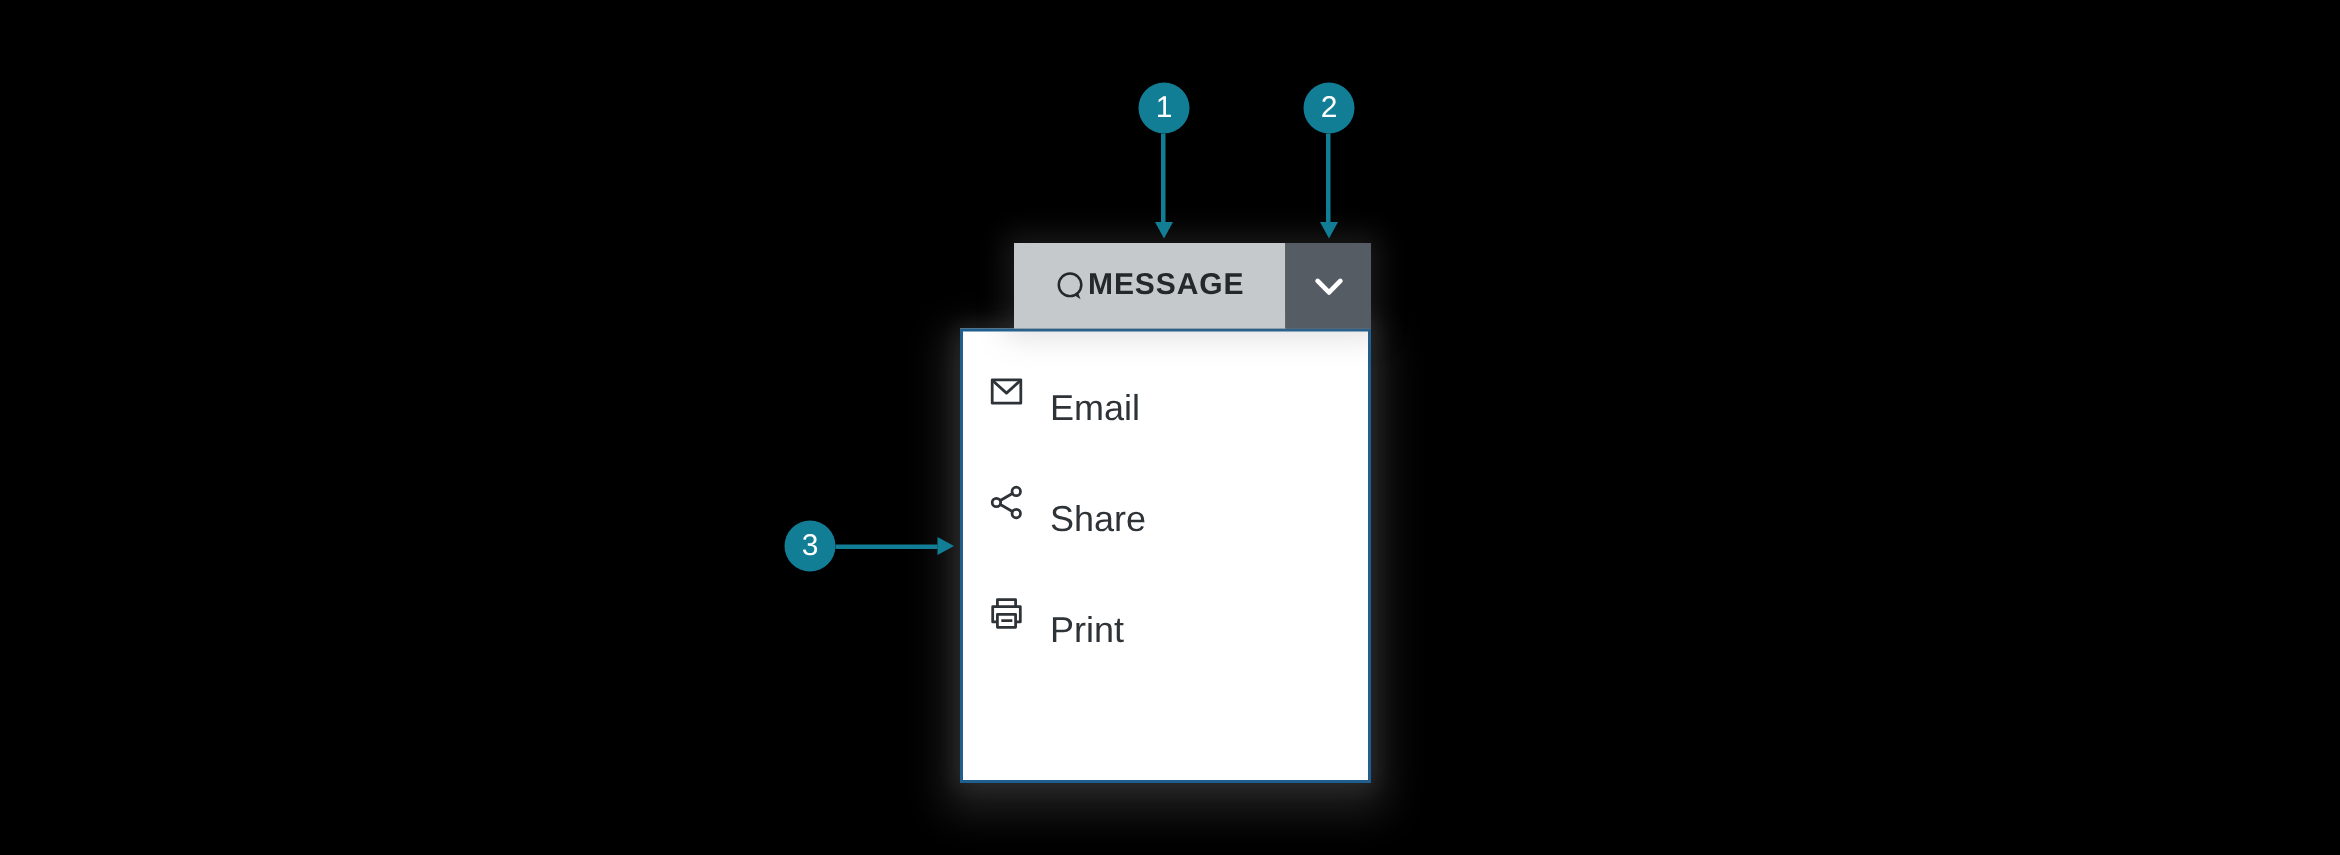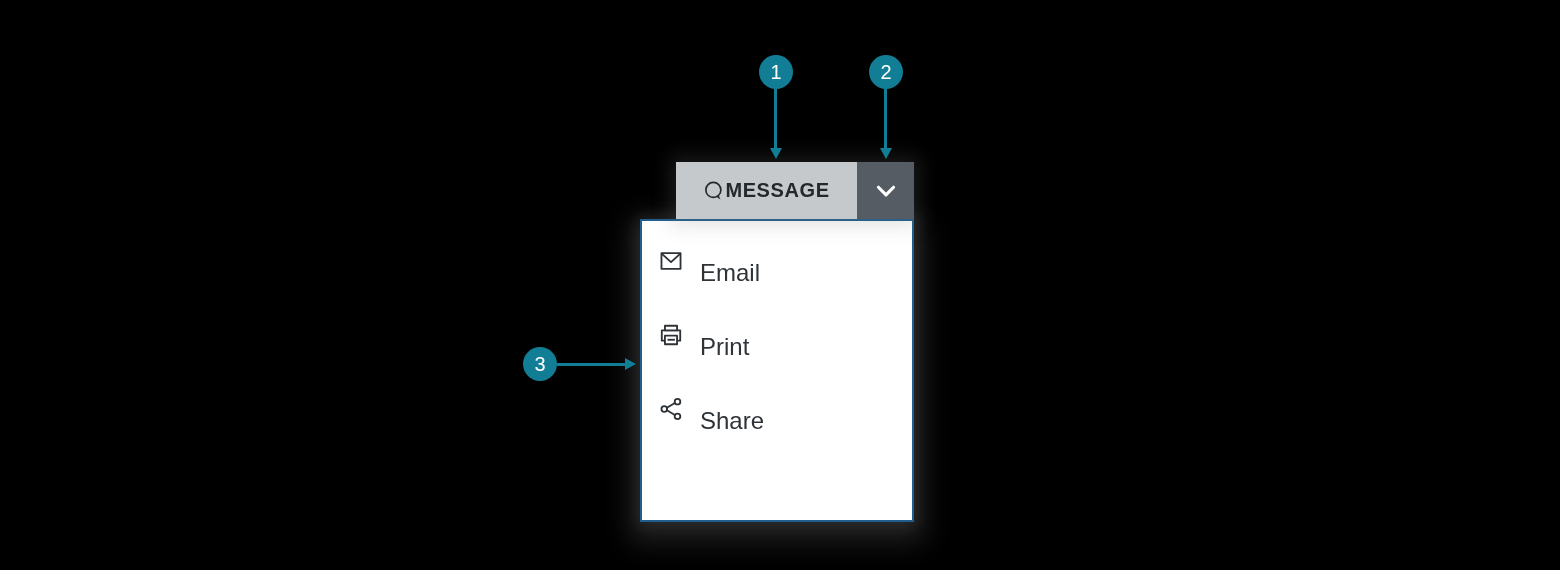--- a/index.html
+++ b/index.html
@@ -114,37 +114,37 @@
           <rect x="3.2" y="4.8" width="17.6" height="14.4"></rect>
           <polyline points="3.6 5.4 12 13 20.4 5.4"></polyline>
         </svg>
       </span>
       <span class="mi-label">Email</span>
     </div>
 
 
     <div class="menu-item">
       <span class="mi-icon">
-        <svg width="26" height="26" viewBox="0 0 24 24" fill="none" stroke="#2e3338" stroke-width="1.7" stroke-linejoin="round">
-          <rect x="3.5" y="7.8" width="17" height="9.4"></rect>
-          <rect x="6.4" y="3.5" width="11.2" height="4.3" fill="#ffffff"></rect>
-          <rect x="6.4" y="12.6" width="11.2" height="7.9" fill="#ffffff"></rect>
-          <line x1="8.8" y1="16.4" x2="15.6" y2="16.4"></line>
-        </svg>
-      </span>
-      <span class="mi-label">Print</span>
-    </div>
-
-    <div class="menu-item">
-      <span class="mi-icon">
         <svg width="26" height="26" viewBox="0 0 24 24" fill="none" stroke="#2e3338" stroke-width="1.7" stroke-linecap="round">
           <circle cx="18" cy="5.2" r="2.6"></circle>
           <circle cx="5.8" cy="12" r="2.6"></circle>
           <circle cx="18" cy="18.8" r="2.6"></circle>
           <line x1="8.2" y1="10.8" x2="15.6" y2="6.5"></line>
           <line x1="8.2" y1="13.2" x2="15.6" y2="17.5"></line>
         </svg>
       </span>
       <span class="mi-label">Share</span>
     </div>
 
+    <div class="menu-item">
+      <span class="mi-icon">
+        <svg width="26" height="26" viewBox="0 0 24 24" fill="none" stroke="#2e3338" stroke-width="1.7" stroke-linejoin="round">
+          <rect x="3.5" y="7.8" width="17" height="9.4"></rect>
+          <rect x="6.4" y="3.5" width="11.2" height="4.3" fill="#ffffff"></rect>
+          <rect x="6.4" y="12.6" width="11.2" height="7.9" fill="#ffffff"></rect>
+          <line x1="8.8" y1="16.4" x2="15.6" y2="16.4"></line>
+        </svg>
+      </span>
+      <span class="mi-label">Print</span>
+    </div>
+
   </div>
 </div>
 
 </body></html>

